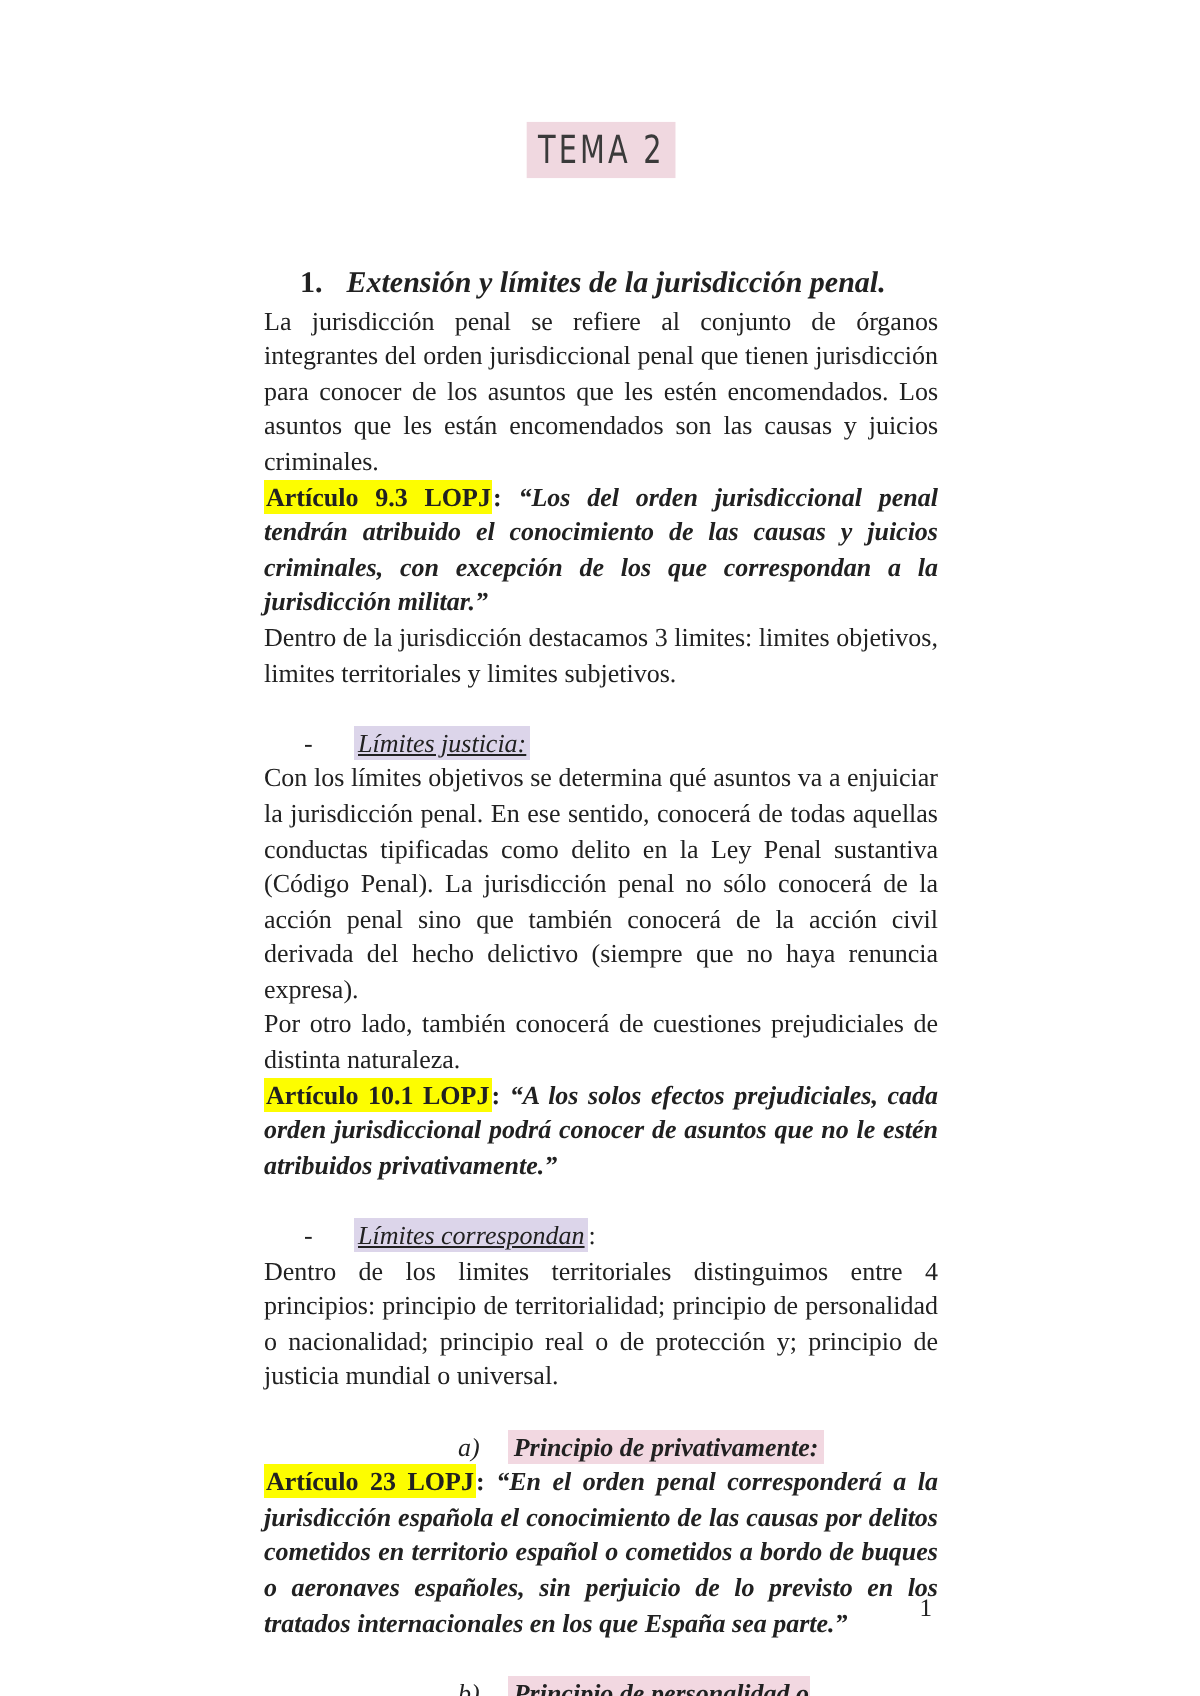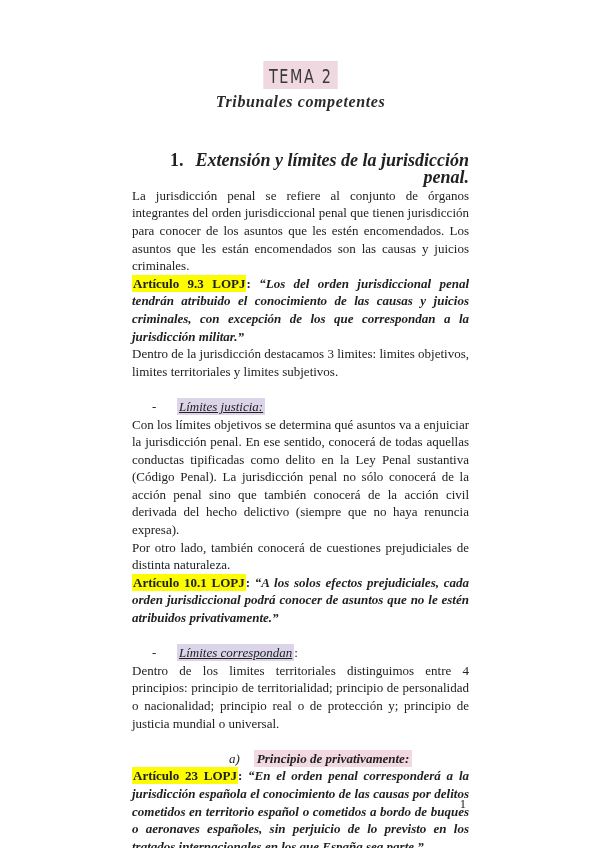--- a/index.html
+++ b/index.html
@@ -41,22 +41,21 @@
     margin-bottom: 0;
     color: #2a2a2a;
   }
   .gap-lg { height: 41px; }
   .gap { height: 17.6px; }
   
   .h1 {
     padding-left: 18px;
     font-weight: bold;
     font-style: italic;
-    font-size: 18px;
-    text-align: right;
+    font-size: 15px;
   }
   .h1 .h1-num { margin-right: 12px; font-style: normal; font-weight: bold; }
   
   p.body { text-align: justify; }
   .bold { font-weight: bold; }
   .it { font-style: italic; font-weight: bold; }
   .hl-yellow { background: var(--highlight-yellow, #fdfd00); font-weight: bold; padding: 1px 1px; }
   .hl-lav {
     background: var(--highlight-lavender, #dcd5ea);
     font-style: italic;
@@ -83,21 +82,20 @@
   }
 </style>
 </head>
 <body>
 
 <div class="page">
 
   <div class="title-wrap">
     <span class="title-hl">TEMA 2</span>
   </div>
-  <div class="subtitle">Tribunales competentes</div>
 
   <div class="gap-lg"></div>
 
   <div class="h1"><span class="h1-num">1.</span><span>Extensión y límites de la jurisdicción penal.</span></div>
 
   <p class="body">La jurisdicción penal se refiere al conjunto de órganos integrantes del orden jurisdiccional penal que tienen jurisdicción para conocer de los asuntos que les estén encomendados. Los asuntos que les están encomendados son las causas y juicios criminales.</p>
 
   <p class="body"><span class="hl-yellow">Artículo 9.3 LOPJ</span><span class="bold">: </span><span class="it">“Los del orden jurisdiccional penal tendrán </span><span class="it bold">atribuido el conocimiento de las causas y juicios criminales</span><span class="it">, con excepción de los que correspondan a la jurisdicción militar.”</span></p>
 
   <p class="body">Dentro de la jurisdicción destacamos 3 limites: limites objetivos, limites territoriales y limites subjetivos.</p>

